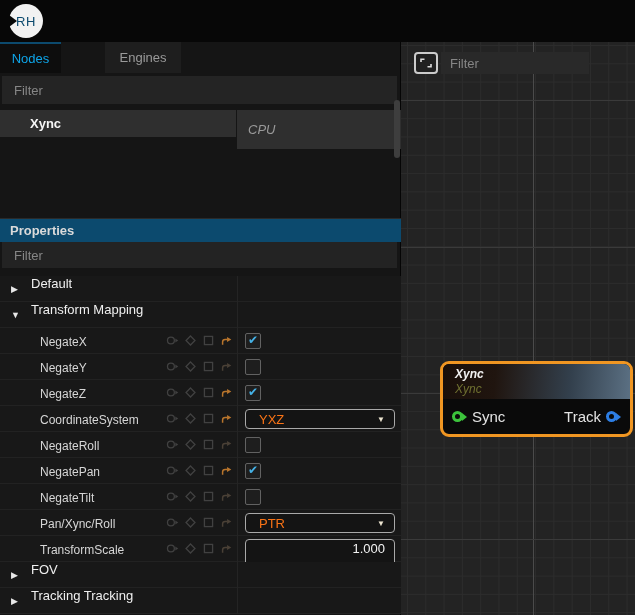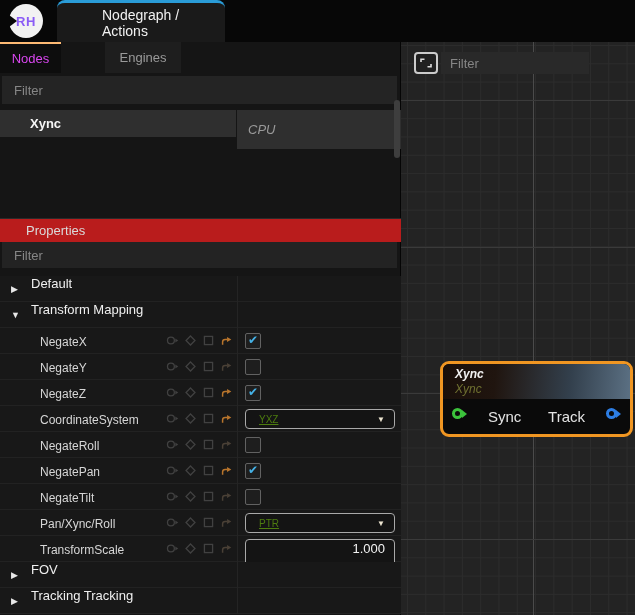--- a/index.html
+++ b/index.html
@@ -8,65 +8,65 @@
     position:relative; overflow:hidden;
     background:#0b0b0b;
     font-family:"Liberation Sans","DejaVu Sans",sans-serif;
     -webkit-font-smoothing:antialiased;
   }
   
   #topbar { position:absolute; left:0; top:0; width:635px; height:42px; background:#070707; }
   #logo { position:absolute; left:9px; top:4px; width:34px; height:34px; }
   #logo .circle { width:34px; height:34px; background:#f2f2f2; border-radius:50%;
     display:flex; align-items:center; justify-content:center;
-    color:#8b5cf6; font-weight:bold; font-size:13px; letter-spacing:.5px; }
+    color:#0c4a6e; font-weight:normal; font-size:13px; letter-spacing:.5px; }
   #logo .notch { position:absolute; left:0px; top:11px; width:0; height:0;
     border-top:6px solid transparent; border-bottom:6px solid transparent; border-left:8px solid #070707; }
   #main-tab { position:absolute; left:57px; top:0; width:168px; height:42px;
     background:#1a1a1a; border-top:3px solid #2a9cd8; border-radius:8px 8px 0 0;
     color:#f2f2f2; font-size:14px; display:flex; align-items:center; padding-left:45px; }
   
   #left-panel { position:absolute; left:0; top:42px; width:401px; height:573px;
     background:#151515; border-right:1px solid #050505; }
   .subtab { position:absolute; top:0; height:31px; display:flex; align-items:center;
     justify-content:center; font-size:13px; cursor:default; }
-  #tab-nodes { left:0; width:61px; background:#0d0d0d; border-top:2px solid #fdba74; color:#d946ef; }
+  #tab-nodes { left:0; width:61px; background:#0d0d0d; border-top:2px solid #0c4a6e; color:#0ea5e9; }
   #tab-engines { left:61px; width:76px; background:#1e1e1e; color:#9a9a9a;margin-left:44px; }
   input.filter { position:absolute; border:none; outline:none; font-family:inherit;
     background:#242424; color:#cfcfcf; font-size:13px; padding:0 12px; }
   input.filter::placeholder { color:#868686; font-style:normal; }
   #node-filter { left:2px; top:34px; width:395px; height:28px; }
   #prop-filter { left:2px; top:200px; width:395px; height:26px; background:#232323; }
   #node-row-name { position:absolute; left:0; top:68px; width:236px; height:27px; background:#2f2f2f;
     color:#f5f5f5; font-weight:bold; font-size:13px; padding-left:30px; display:flex; align-items:center; }
   #node-row-engine { position:absolute; left:237px; top:68px; width:164px; height:39px; background:#2f2f2f;
     color:#9a9a9a; font-style:italic; font-size:13px; padding-left:11px; display:flex; align-items:center; }
   #scroll-thumb { position:absolute; left:394px; top:58px; width:6px; height:58px;
     background:#3e3e3e; border-radius:3px; }
   #props-header { position:absolute; left:0; top:176px; width:401px; height:24px;
-    border-top:1px solid #2a2a2a; background:#b91c1c; color:#dadada; font-size:13px;
-    padding-left:26px; display:flex; align-items:center; }
+    border-top:1px solid #2a2a2a; background:#0c4a6e; color:#dadada; font-size:13px;
+    padding-left:10px; display:flex; align-items:center;font-weight:bold; }
   #prop-rows { position:absolute; left:0; top:234px; width:401px; }
   #prop-divider { position:absolute; left:237px; top:234px; width:1px; height:338px; background:#242424; }
   .prow { position:relative; height:26px; background:#181818; border-bottom:1px solid #222222; }
   .caret { position:absolute; left:11px; top:8px; font-size:9px; color:#e8e8e8; line-height:10px; }
   .slabel { position:absolute; left:31px; top:0; font-size:13px; color:#efefef; }
   .plabel { position:absolute; left:40px; top:7px; font-size:12px; color:#d6d6d6; }
   .picons { position:absolute; left:166px; top:6px; display:flex; gap:5px; }
   .picon { width:13px; height:13px; color:#414141; }
   .picon svg { width:13px; height:13px; display:block; }
   .picon.arrow { color:#4a4036; }
   .picon.arrow.active { color:#b9752c; }
   .checkbox { position:absolute; left:245px; top:5px; width:16px; height:16px;
     background:#1e1e1e; border:1px solid #626262; border-radius:2px;
     color:#45b3e8; font-size:12px; line-height:13px; text-align:center; font-weight:bold; }
   .dropdown { position:absolute; left:245px; top:3px; width:150px; height:20px;
     border:1px solid #a9a9a9; border-radius:4px; background:#141414;
     display:flex; align-items:center; }
-  .dval { flex:1; padding-left:13px; font-size:10px; color:#4d7c0f;text-decoration:underline; }
+  .dval { flex:1; padding-left:13px; font-size:13px; color:#f97316; }
   .dcaret { font-size:8px; color:#ece4d0; padding-right:9px; }
   .numbox { position:absolute; left:245px; top:3px; width:150px; height:36px;
     border:1px solid #a9a9a9; border-radius:4px; background:#141414;
     font-size:13px; color:#f2f2f2; text-align:right; padding-right:9px; line-height:18px; }
   
   #canvas { position:absolute; left:401px; top:42px; width:234px; height:573px;
     background-color:#232323;
     background-image:
       linear-gradient(to right, #2c2c2c 1px, transparent 1px),
       linear-gradient(to bottom, #2c2c2c 1px, transparent 1px);
@@ -78,42 +78,39 @@
     display:flex; align-items:center; justify-content:center; }
   #canvas-filter { left:40px; top:10px; width:148px; height:22px; background:#292929; padding:0 9px; }
   
   #node { position:absolute; left:39px; top:319px; width:193px; height:76px;
     border:3px solid #f09622; border-radius:9px; background:#0a0a0a; overflow:hidden; }
   #node-header { position:relative; height:35px;
     background:linear-gradient(95deg,#190f0a 0%,#20150f 28%,#33404d 68%,#5b7083 100%); }
   #node-title { position:absolute; left:12px; top:3px; font-style:italic; font-weight:bold; font-size:12px; color:#f2f2f2; }
   #node-subtitle { position:absolute; left:12px; top:18px; font-style:italic; font-size:12px; color:#6f7030; }
   #node-body { height:35px; display:flex; align-items:center; justify-content:space-between; padding:0 9px; }
-  .port { display:flex; align-items:flex-start; gap:21px; }
+  .port { display:flex; align-items:center; gap:5px; }
   .port-icon { display:flex; align-items:center; }
   .ring { width:11px; height:11px; border-radius:50%; border:3px solid; }
   .ring.green { border-color:#3cc33c; }
   .ring.blue  { border-color:#2d7ee4; }
   .tri { width:0; height:0; border-top:4px solid transparent; border-bottom:4px solid transparent;
     border-left:5px solid; margin-left:-1px; }
   .tri.green { border-left-color:#3cc33c; }
   .tri.blue  { border-left-color:#2d7ee4; }
   .port-label { font-size:15px; color:#e3e3e3; }
 </style>
 </head>
 <body>
 
 <div id="topbar">
   <div id="logo">
     <div class="circle">RH</div>
     <div class="notch"></div>
   </div>
-  <div id="main-tab">
-    <span>Nodegraph / Actions</span>
-  </div>
 </div>
 
 <div id="left-panel">
   <div id="tab-nodes" class="subtab">
     <span>Nodes</span>
   </div>
   <div id="tab-engines" class="subtab">
     <span>Engines</span>
   </div>
 

